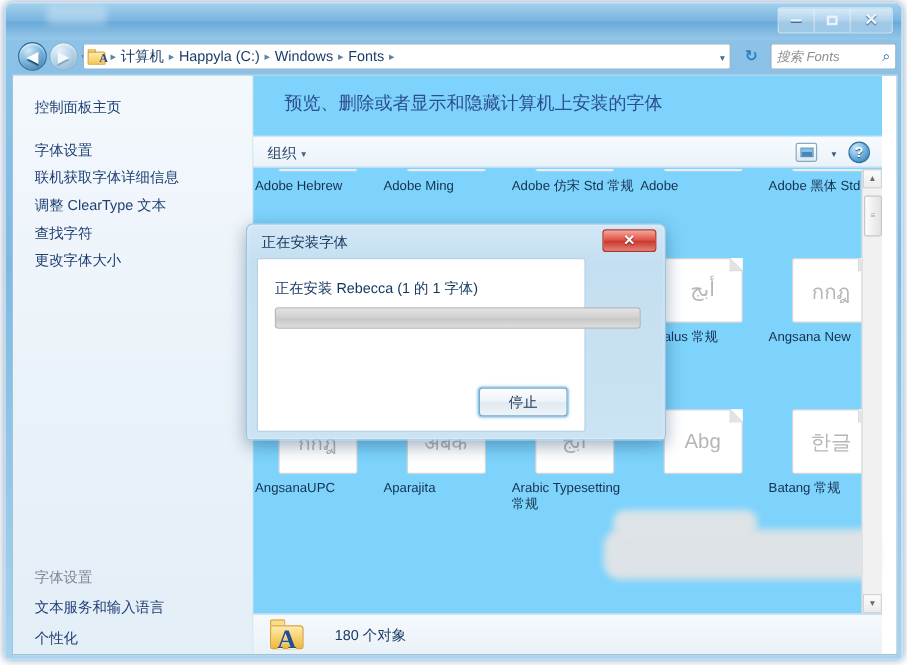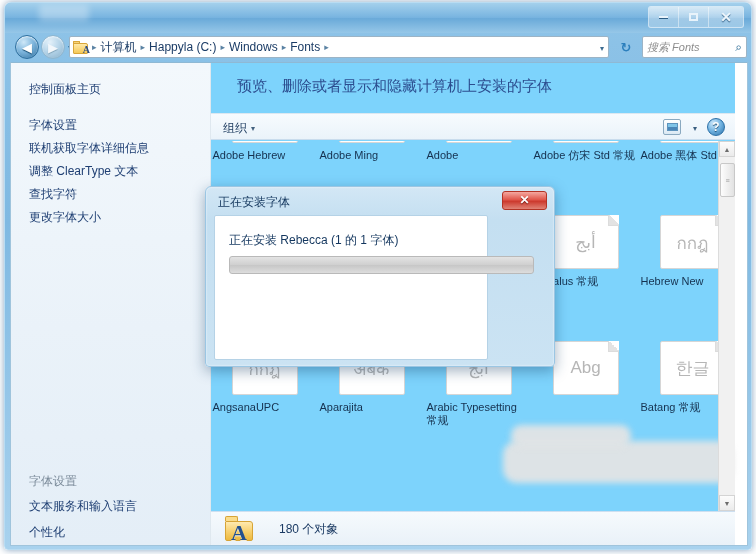--- a/index.html
+++ b/index.html
@@ -454,32 +454,32 @@
             <div class="font-cell">
               <div class="fthumb stack">
                   <span></span>
                 </div>
               <div class="flabel">Adobe Ming</div>
             </div>
             <div class="font-cell">
               <div class="fthumb">
                   <span></span>
                 </div>
+              <div class="flabel">Adobe 仿宋 Std 常规</div>
+            </div>
+            <div class="font-cell">
+              <div class="fthumb">
+                  <span></span>
+                </div>
               <div class="flabel">Adobe</div>
             </div>
             <div class="font-cell">
               <div class="fthumb">
                   <span></span>
                 </div>
-              <div class="flabel">Adobe 仿宋 Std 常规</div>
-            </div>
-            <div class="font-cell">
-              <div class="fthumb">
-                  <span></span>
-                </div>
               <div class="flabel">Adobe 黑体 Std 常规</div>
             </div>
           </div>
 
           <div class="grid-row" style="top:74px;">
             <div class="font-cell">
               <div class="fthumb">
                   <span class="dogear"></span>
                   <span>أبج</span>
                 </div>
@@ -502,21 +502,21 @@
                   <span class="dogear"></span>
                   <span>أبج</span>
                 </div>
               <div class="flabel">Andalus 常规</div>
             </div>
             <div class="font-cell">
               <div class="fthumb stack">
                   <span class="dogear"></span>
                   <span>กกฎ</span>
                 </div>
-              <div class="flabel">Hebrew New</div>
+              <div class="flabel">Angsana New</div>
             </div>
           </div>
 
           <div class="grid-row" style="top:200px;">
             <div class="font-cell">
               <div class="fthumb stack">
                   <span class="dogear"></span>
                   <span>กกฎ</span>
                 </div>
               <div class="flabel">AngsanaUPC</div>
@@ -578,16 +578,19 @@
     <div style="position:absolute;left:0;top:0;width:100%;height:28px;"></div>
     <div id="dlg-title">正在安装字体</div>
     <div id="dlg-close">
       <span>✕</span>
     </div>
     <div id="dlg-body">
       <div id="dlg-msg">正在安装 Rebecca (1 的 1 字体)</div>
       <div id="progress">
         <div id="progress-fill" style="width: 0%;"></div>
       </div>
+      <div id="stop-btn">
+        <span>停止</span>
+      </div>
     </div>
   </div>
 
 </div>
 
 </body></html>

